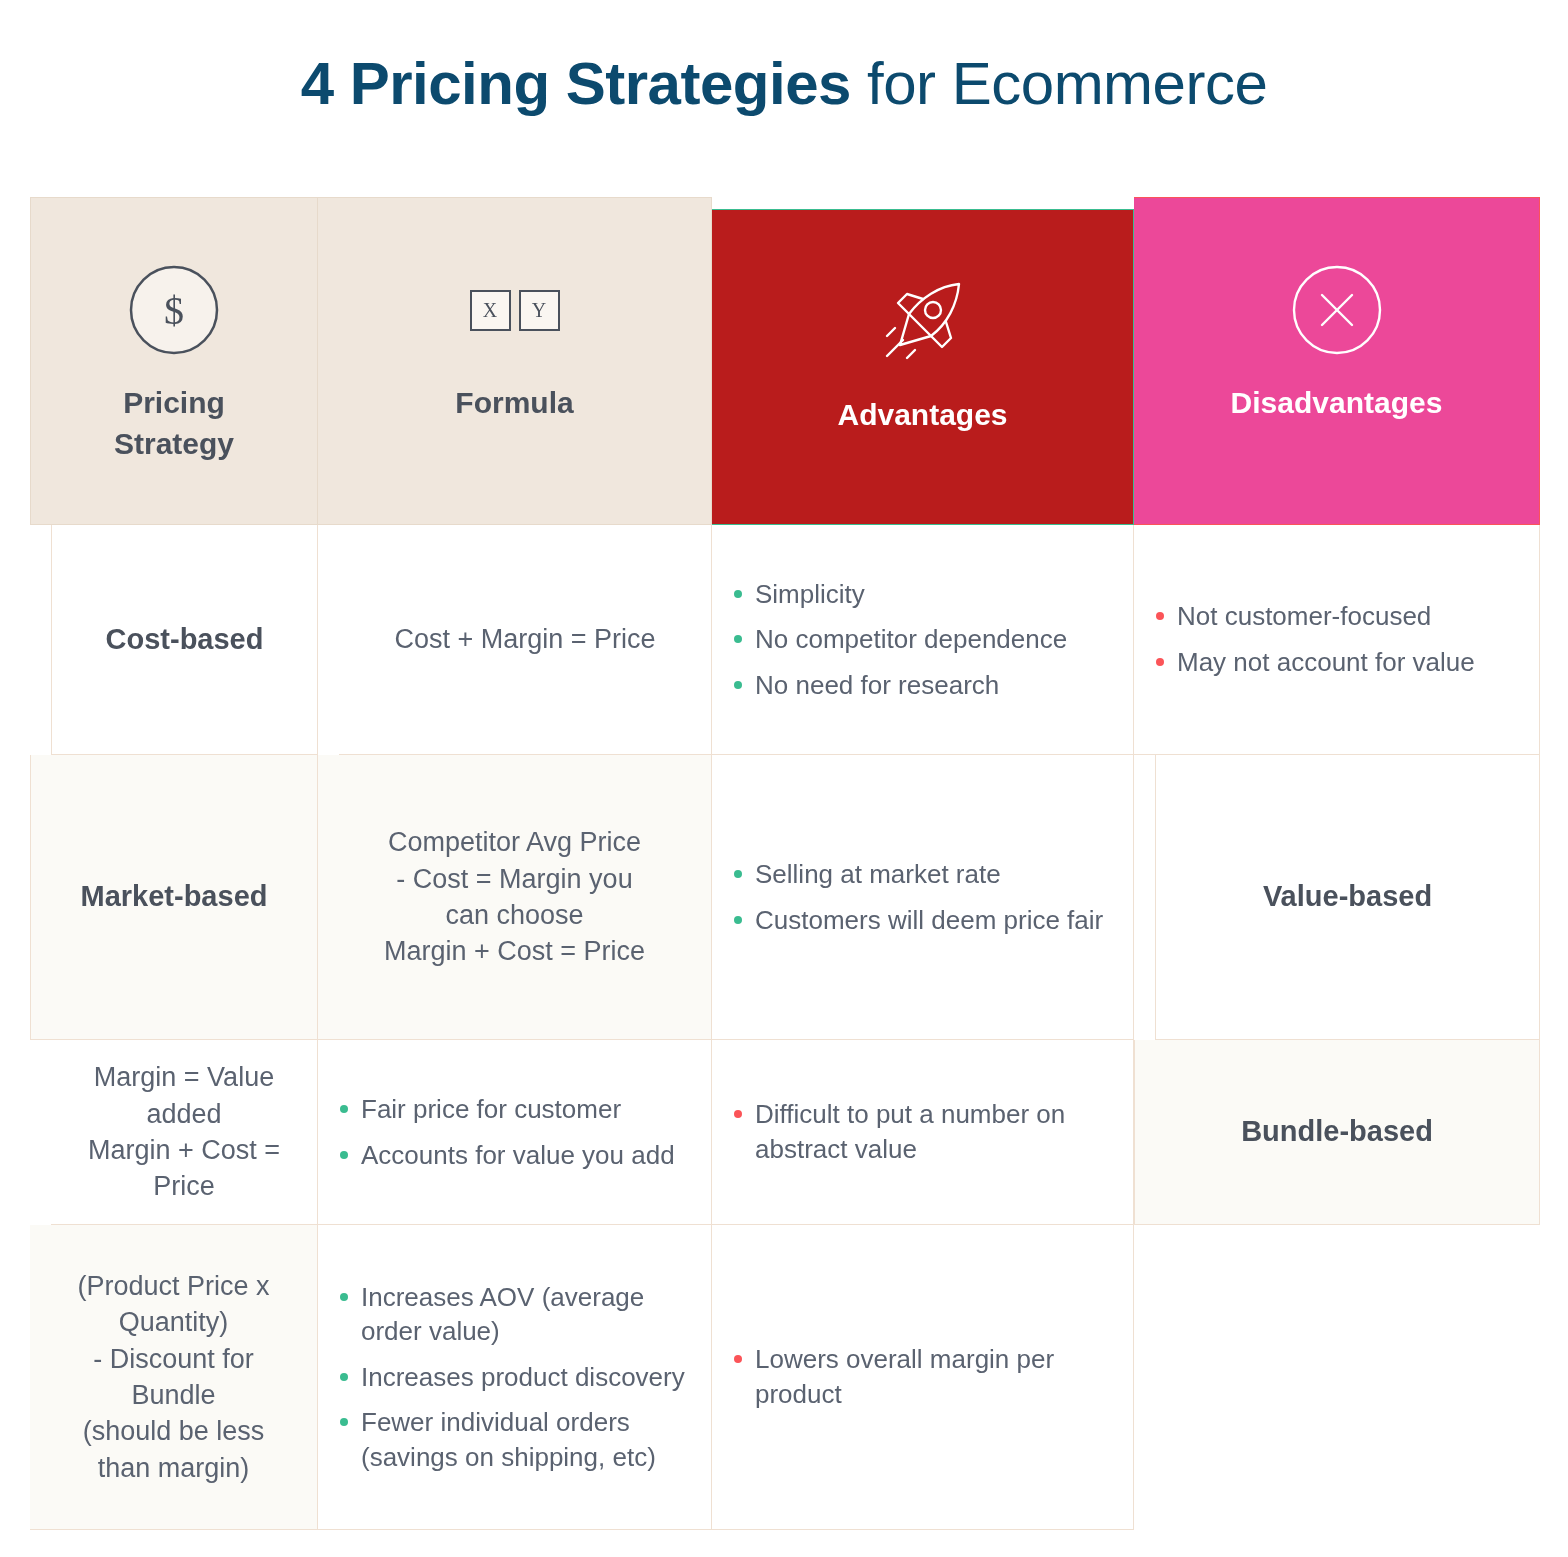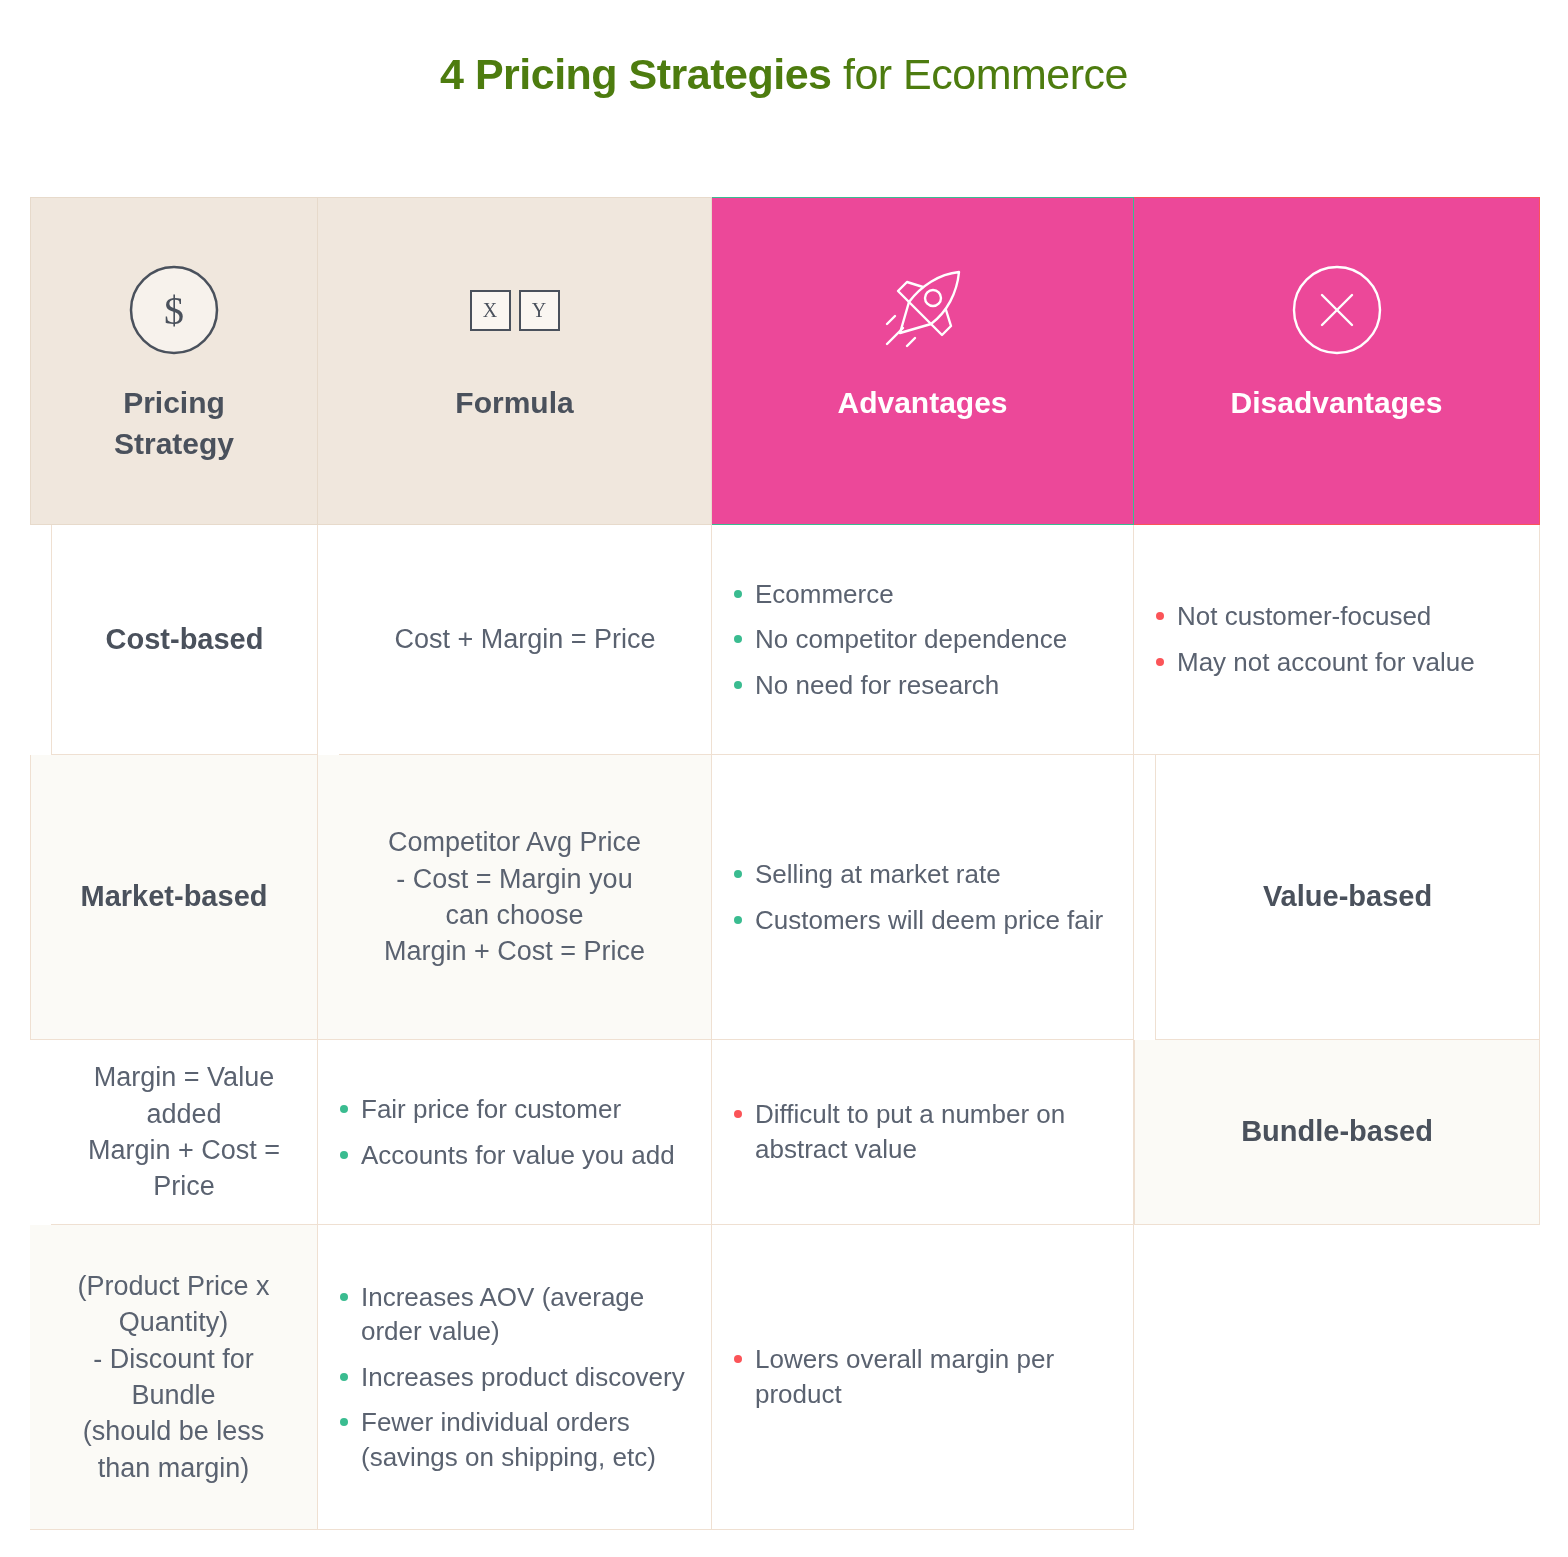--- a/index.html
+++ b/index.html
@@ -19,23 +19,23 @@
     background: #FFFFFF;
   }
 
   
   .title-wrap {
     text-align: center;
     padding-top: 52px;
     padding-bottom: 32px;
   }
   .title {
-    font-size: 43px;
+    font-size: 60px;
     line-height: 1.05;
-    color: #4d7c0f;
+    color: #0c4a6e;
     letter-spacing: -0.5px;
     white-space: nowrap;
   }
   .title .t-bold { font-weight: bold; }
   .title .t-light { font-weight: normal; }
 
   
   .table {
     position: absolute;
     left: 30px;
@@ -57,21 +57,21 @@
 
   
   .hdr {
     display: flex;
     flex-direction: column;
     align-items: center;
     justify-content: flex-start;
     padding-top: 62px;
   }
   .hdr.beige { background: #F0E7DD; border-color: #E7DACB; }
-  .hdr.green { background: #ec4899; border-color: #3ABC90; }
+  .hdr.green { background: #b91c1c; border-color: #3ABC90; margin-top: 12px; }
   .hdr.red   { background: #ec4899; border-color: #FB5458; }
 
   .hdr-icon {
     height: 100px;
     display: flex;
     align-items: center;
     justify-content: center;
     margin-bottom: 22px;
   }
   .hdr-label {
@@ -217,21 +217,21 @@
     </div>
     <div class="cell body-cell row-white">
       <div class="formula">
         <span>Cost + Margin = Price</span>
       </div>
     </div>
     <div class="cell cell-flex adv-white">
       <div class="bullets">
         <div class="bullet">
           <span class="bullet-dot dot-green"></span>
-          <span class="bullet-text">Ecommerce</span>
+          <span class="bullet-text">Simplicity</span>
         </div>
         <div class="bullet">
           <span class="bullet-dot dot-green"></span>
           <span class="bullet-text">No competitor dependence</span>
         </div>
         <div class="bullet">
           <span class="bullet-dot dot-green"></span>
           <span class="bullet-text">No need for research</span>
         </div>
       </div>

